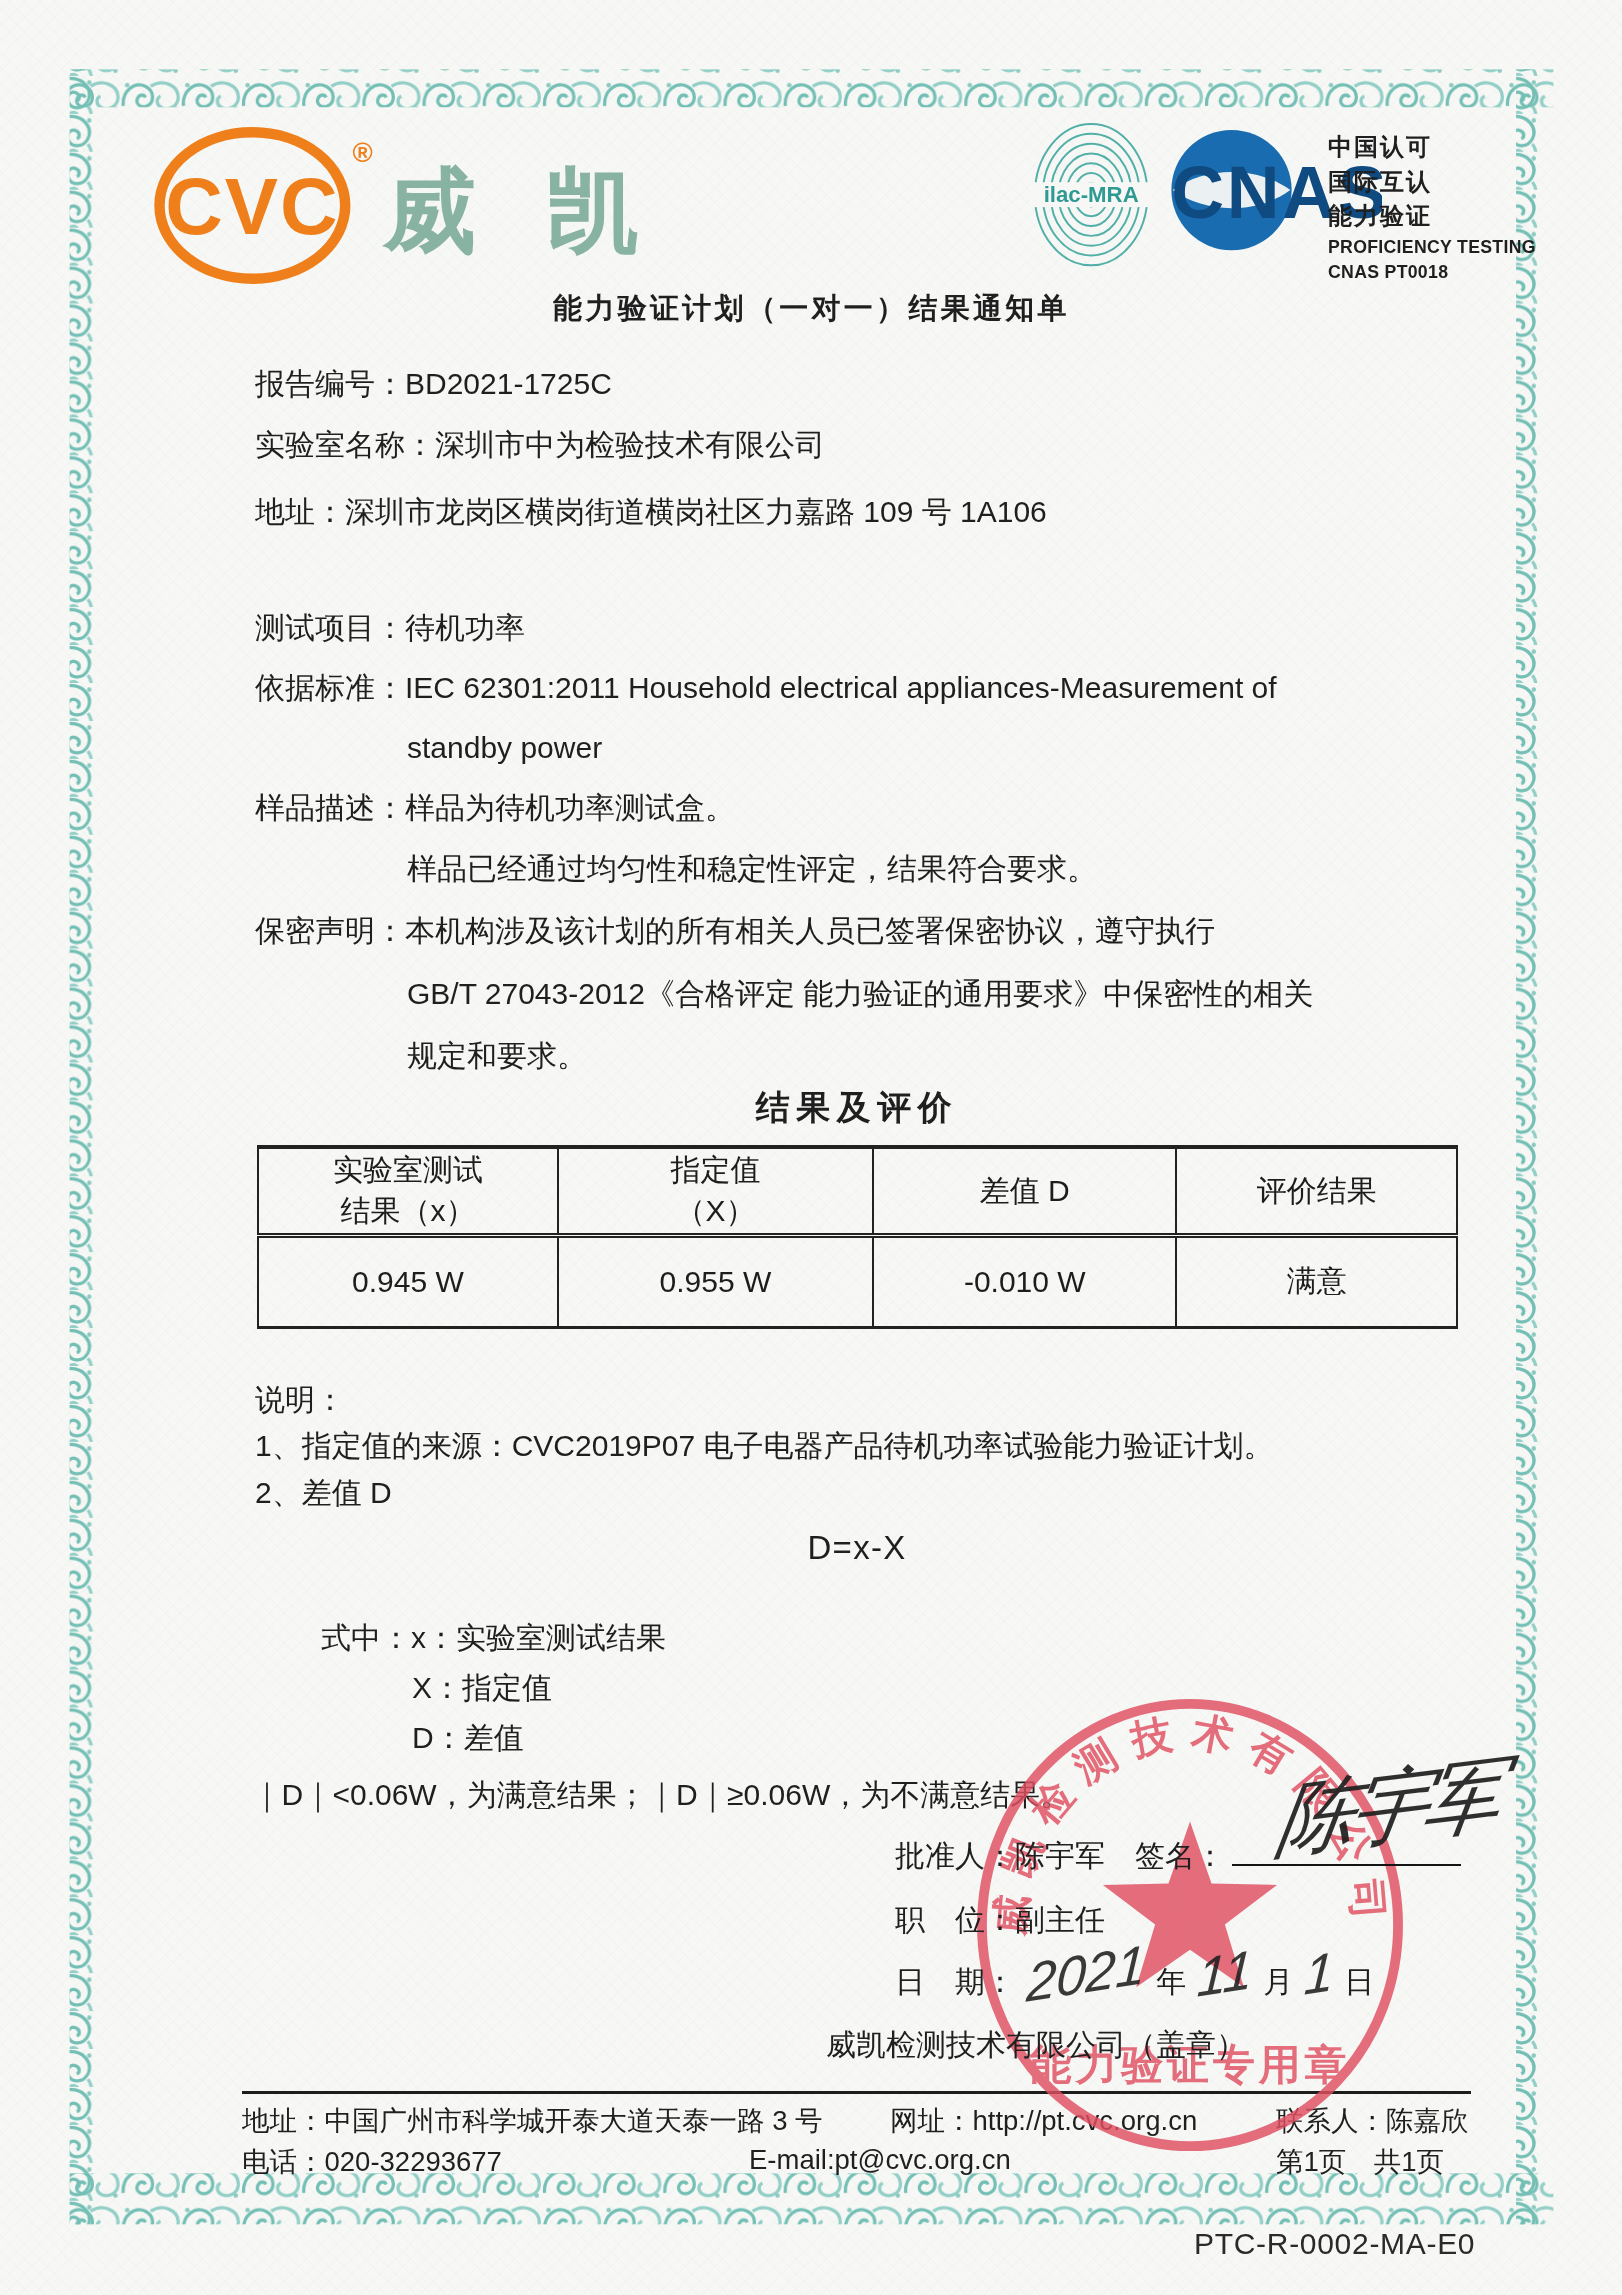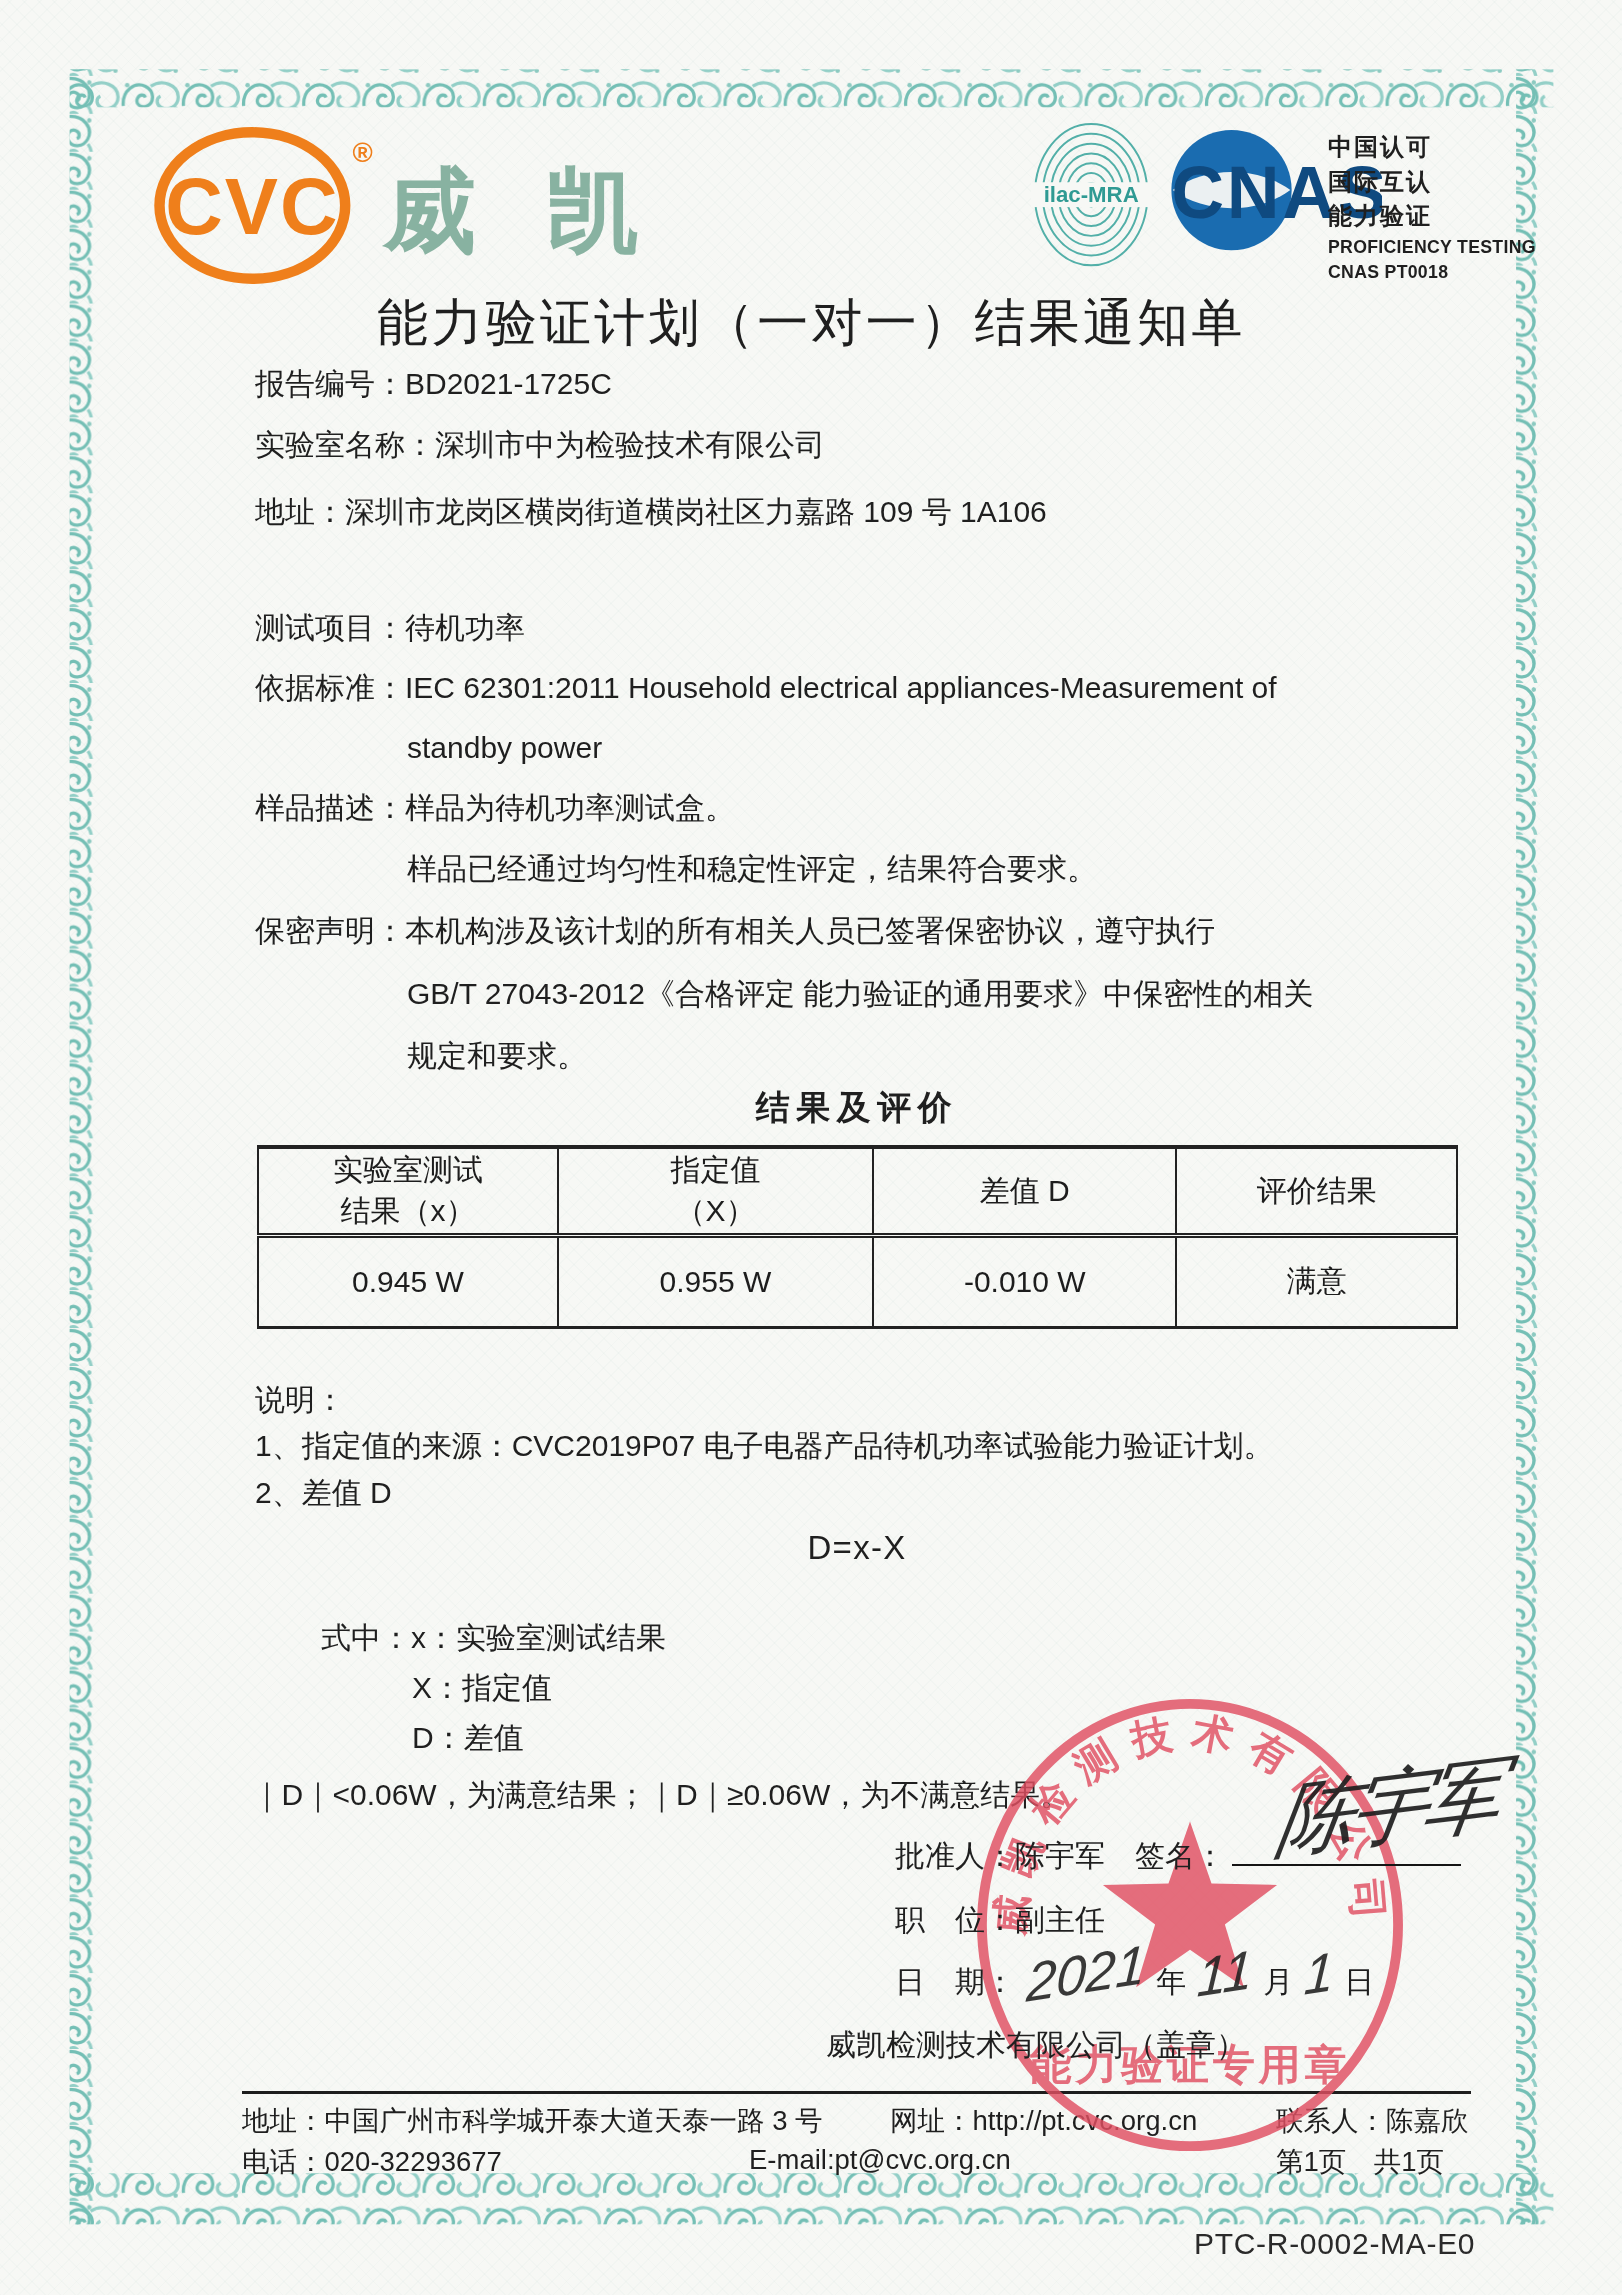--- a/index.html
+++ b/index.html
@@ -15,21 +15,21 @@
       repeating-linear-gradient(-45deg, rgba(150,190,183,0.05) 0 1.3px, rgba(0,0,0,0) 1.3px 10.5px);
   }
   .border-svg { position: absolute; left: 0; top: 0; }
   .abs { position: absolute; white-space: nowrap; }
   .logo-svg { position: absolute; }
   .accred { position: absolute; left: 1328px; top: 135px; }
   .accred .cn { font-size: 24px; font-weight: 700; line-height: 1; margin-bottom: 10.5px; letter-spacing: 2px; }
   .accred .en { font-size: 17.7px; font-weight: 700; line-height: 1; margin-bottom: 7.9px; letter-spacing: 0.3px; }
   .doc-title {
     position: absolute; left: 190px; top: 289px; width: 1243px; text-align: center;
-    font-size: 51px; font-weight: 400; letter-spacing: 3.3px;
+    font-size: 29px; font-weight: 700; letter-spacing: 3.3px;
   }
   .row { position: absolute; font-size: 30px; line-height: 1.2; white-space: nowrap; }
   .bold { font-weight: 700; }
   .center-block { position: absolute; left: 255px; width: 1204px; text-align: center; white-space: nowrap; }
   .section-title { font-size: 34px; font-weight: 600; letter-spacing: 6.5px; }
   .results-table {
     position: absolute; left: 257px; top: 1145px; width: 1201px;
     border-collapse: collapse; table-layout: fixed; font-size: 30px; color: #1d1d1d;
   }
   .results-table th, .results-table td {

